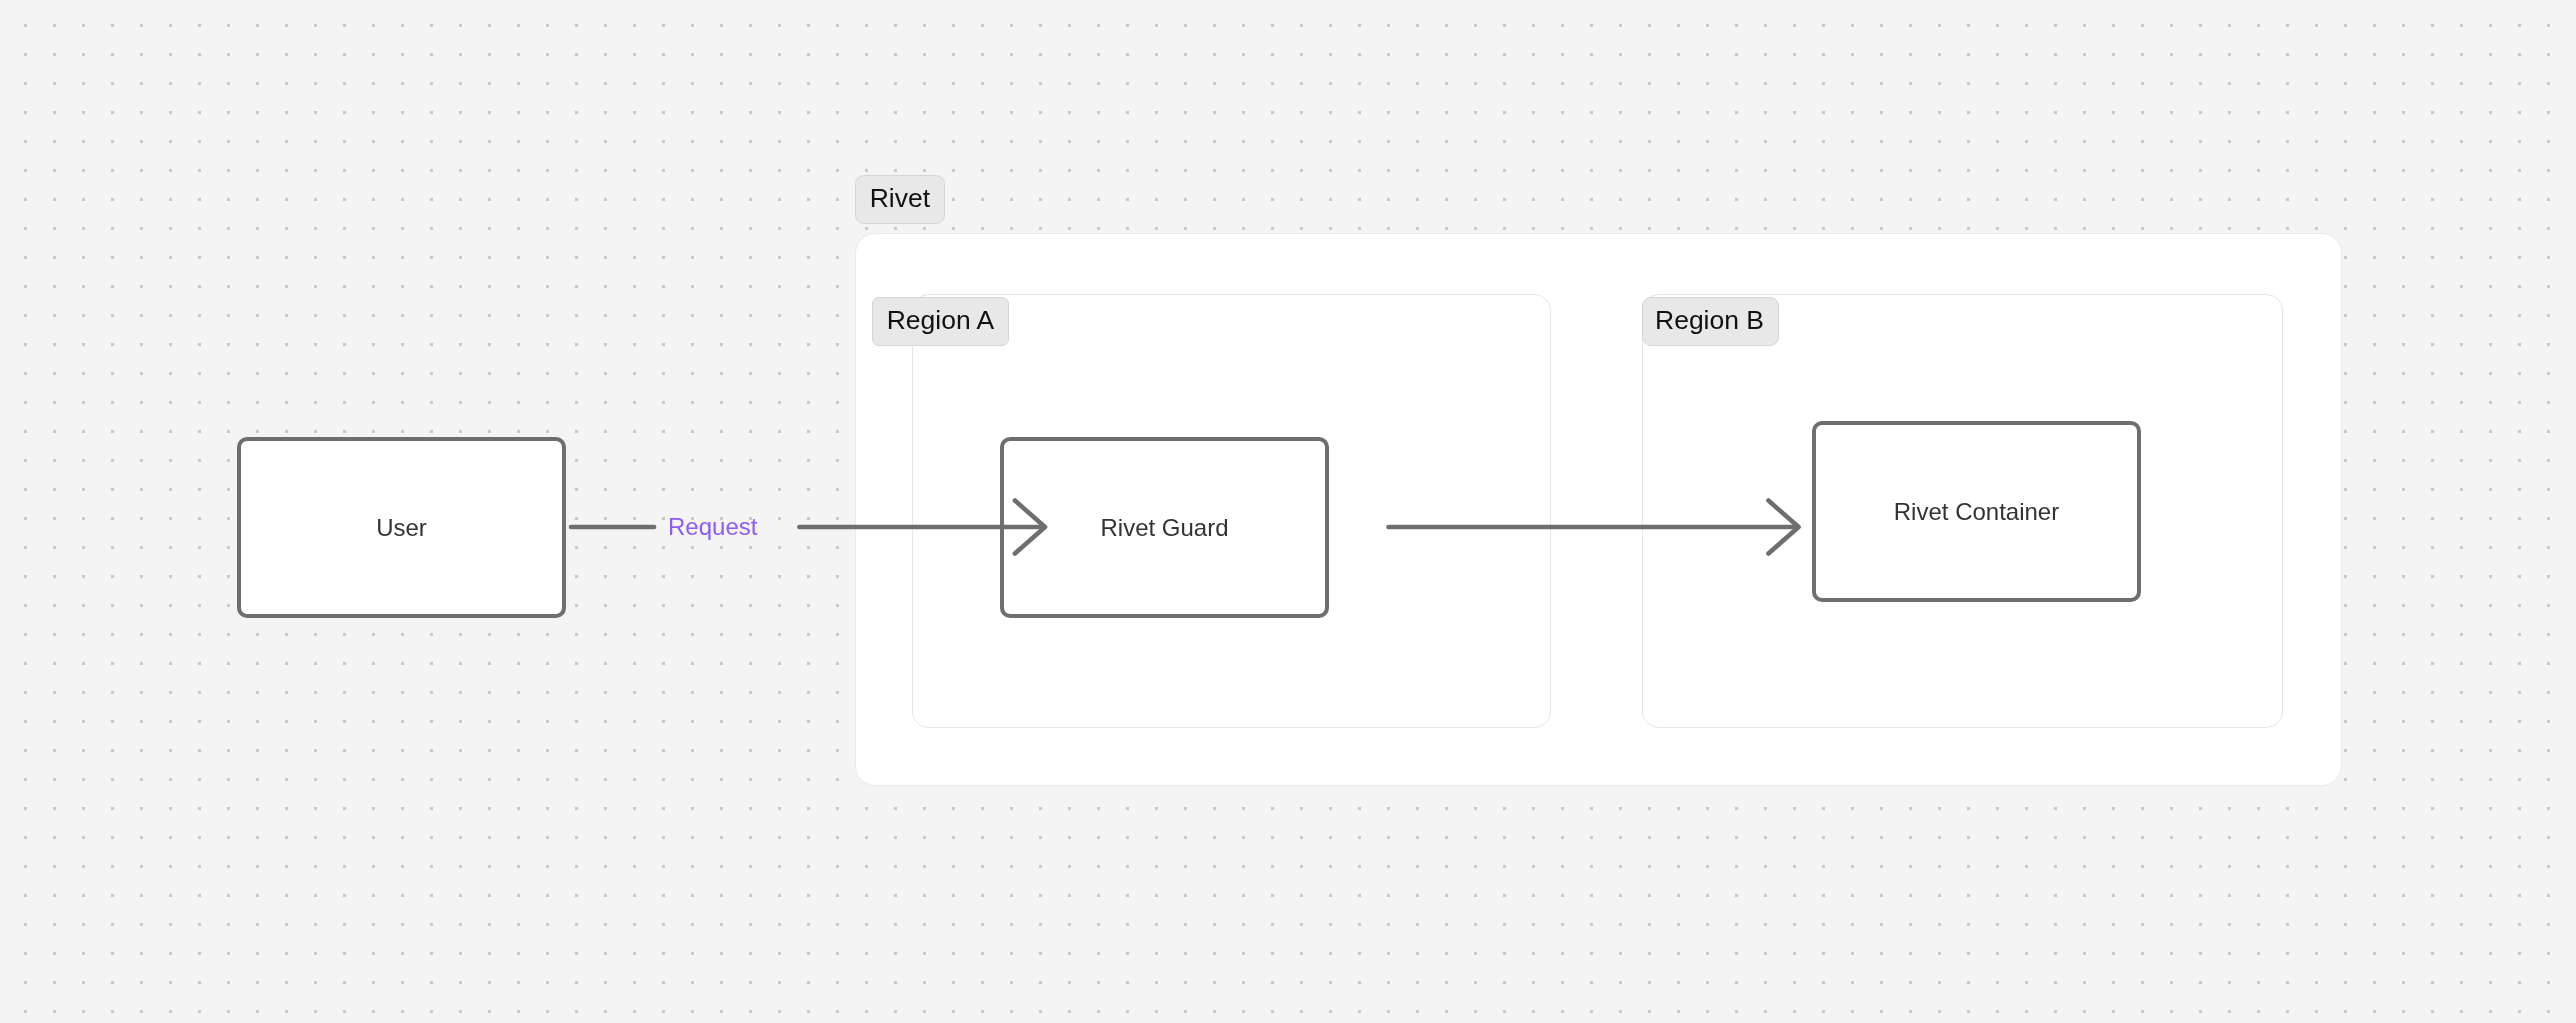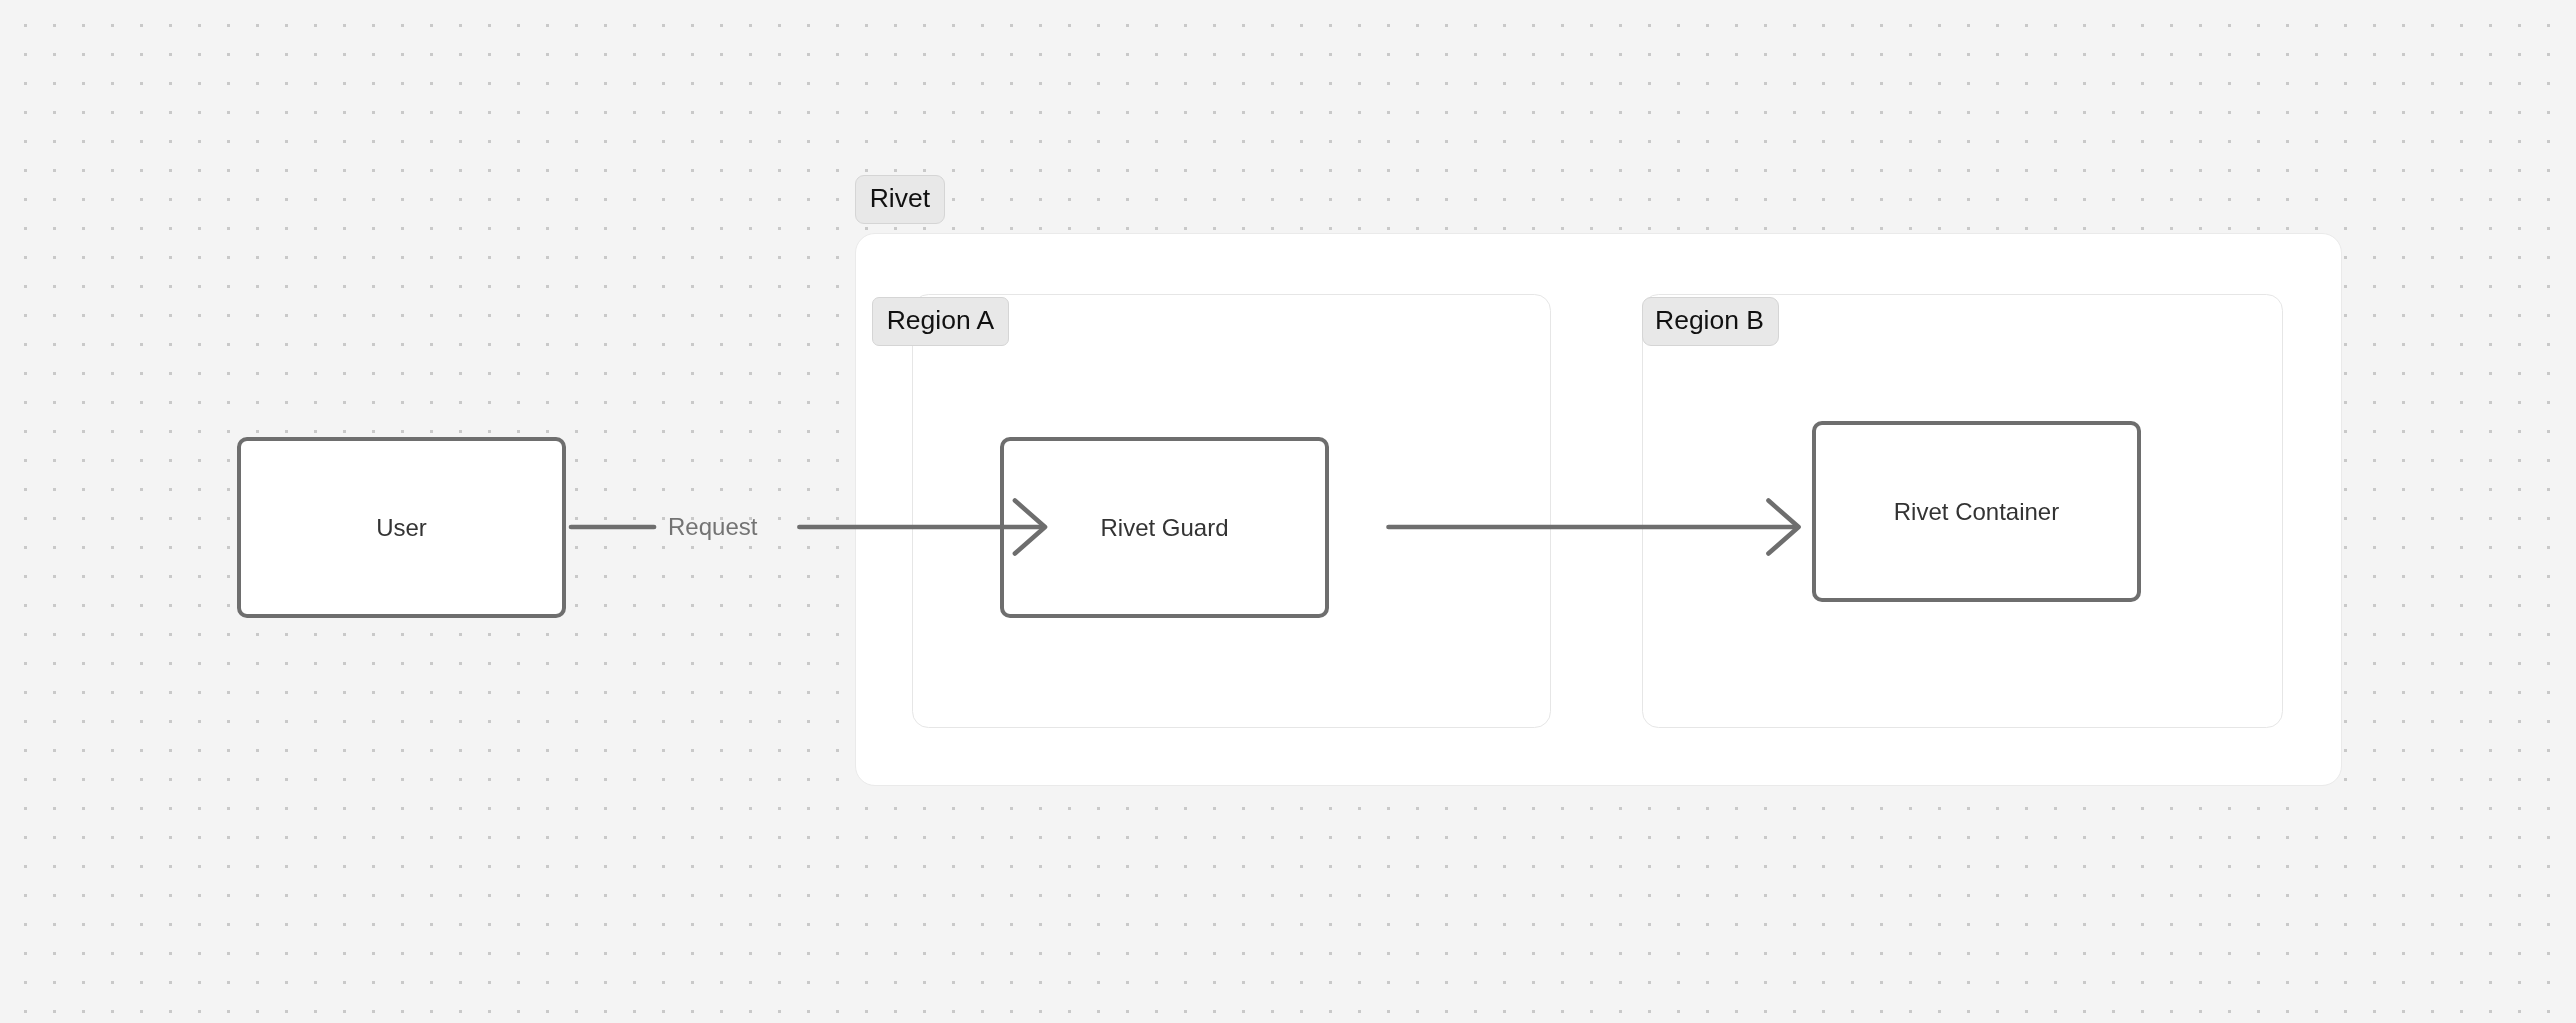--- a/index.html
+++ b/index.html
@@ -79,21 +79,21 @@
     align-items: center;
     justify-content: center;
     color: #333333;
     font-size: 24px;
     z-index: 4;
   }
 
   
   .edge-label {
     position: absolute;
-    color: #737373;
+    color: #8b5cf6;
     font-size: 24px;
     line-height: 1;
     white-space: nowrap;
     background: transparent;
     z-index: 7;
   }
 </style>
 </head>
 <body>
 

